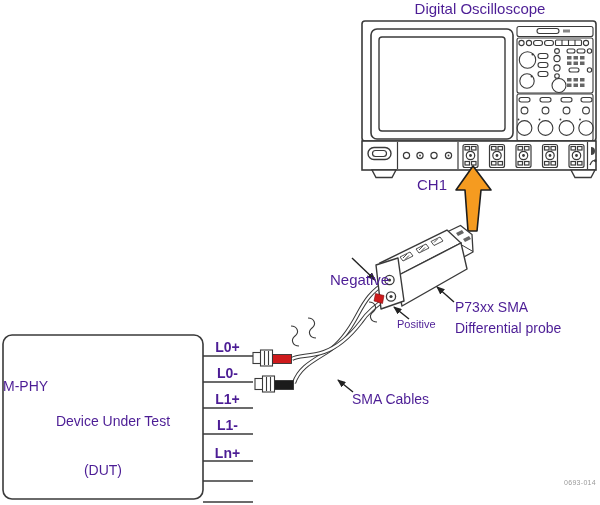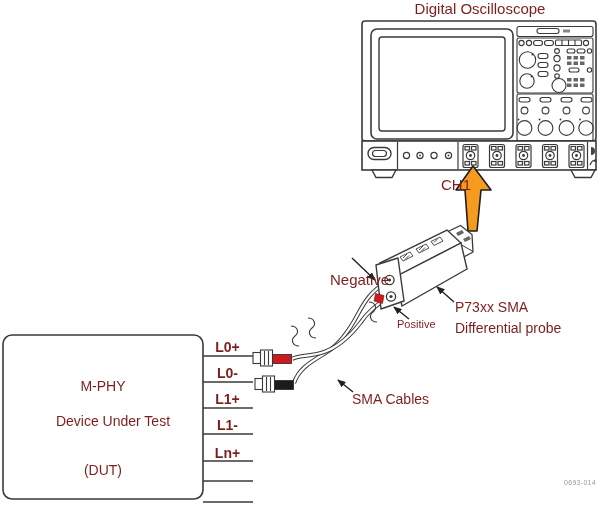--- a/index.html
+++ b/index.html
@@ -1,28 +1,28 @@
 <!DOCTYPE html>
 <html><head>
 <meta charset="utf-8">
 <style>
   html,body{margin:0;padding:0;background:#fff;}
   #stage{
     position:relative;width:600px;height:505px;background:#ffffff;
     font-family:"Liberation Sans", sans-serif;color:#1f1f1f;overflow:hidden;
   }
   #art{position:absolute;left:0;top:0;}
-  .lbl{position:absolute;white-space:nowrap;color:#7f1d1d;}
+  .lbl{position:absolute;white-space:nowrap;color:#4c1d95;}
   .title{left:380px;top:0px;width:200px;text-align:center;font-size:15px;}
-  .ch1{left:441px;top:176px;font-size:15px;}
+  .ch1{left:417px;top:176px;font-size:15px;}
   .neg{left:330px;top:246px;font-size:15px;margin-top:25px;}
   .pos{left:397px;top:318px;font-size:11px;}
   .probe-name{left:455px;top:297px;font-size:14px;line-height:21px;}
   .sma{left:352px;top:391px;font-size:14px;}
-  .dut-l1{left:3px;top:378px;width:200px;text-align:center;font-size:14px;}
+  .dut-l1{left:3px;top:378px;width:200px;font-size:14px;}
   .dut-l2{left:3px;top:413px;width:220px;text-align:center;font-size:14px;}
   .dut-l3{left:3px;top:430px;width:200px;text-align:center;font-size:14px;margin-top:32px;}
   .pin{left:201px;width:53px;text-align:center;font-size:14px;font-weight:bold;}
   .pin0{top:339px}.pin1{top:365px}.pin2{top:391px}.pin3{top:417px}.pin4{top:445px}.pin5{top:506px}
   .fig{left:496px;top:479px;width:100px;text-align:right;font-size:7px;color:#9a9a9a;letter-spacing:.3px;}
 </style>
 </head>
 <body>
 
 <div id="stage">

